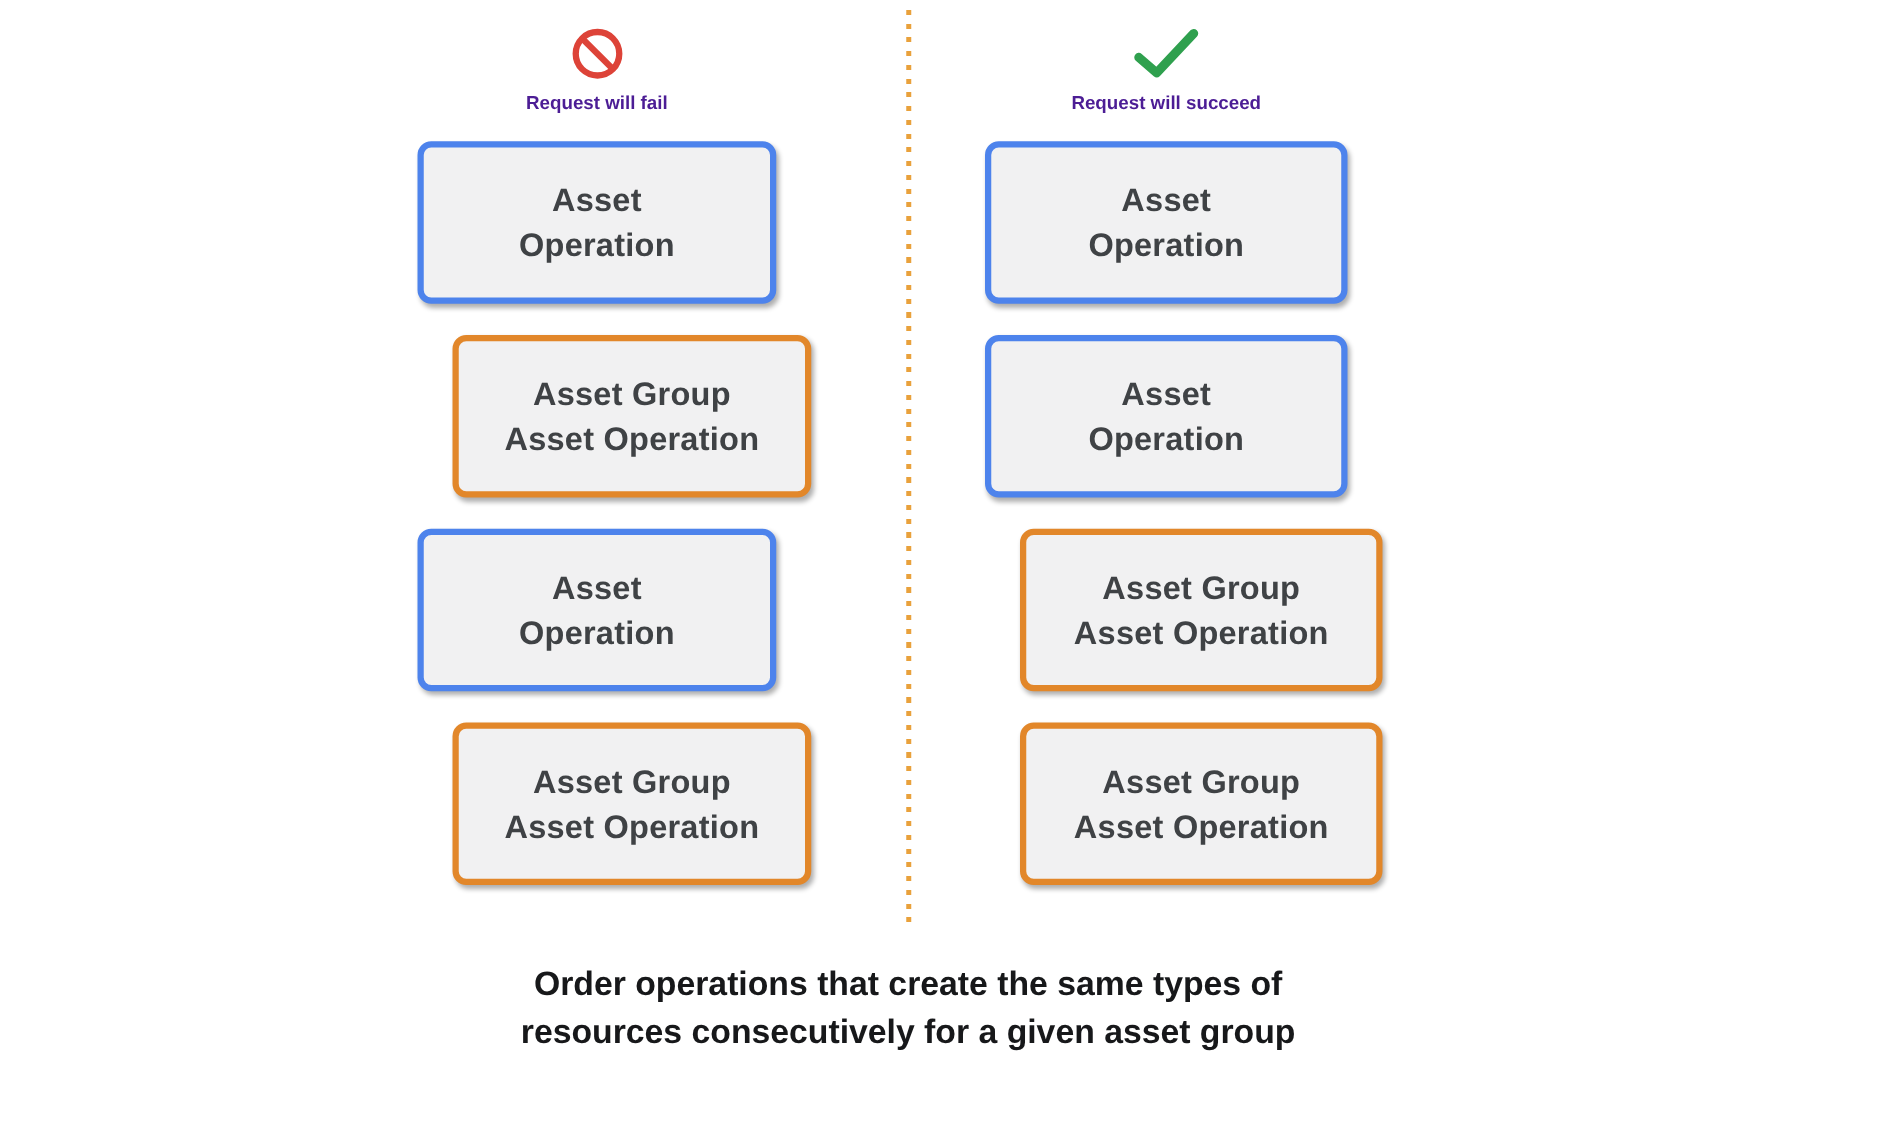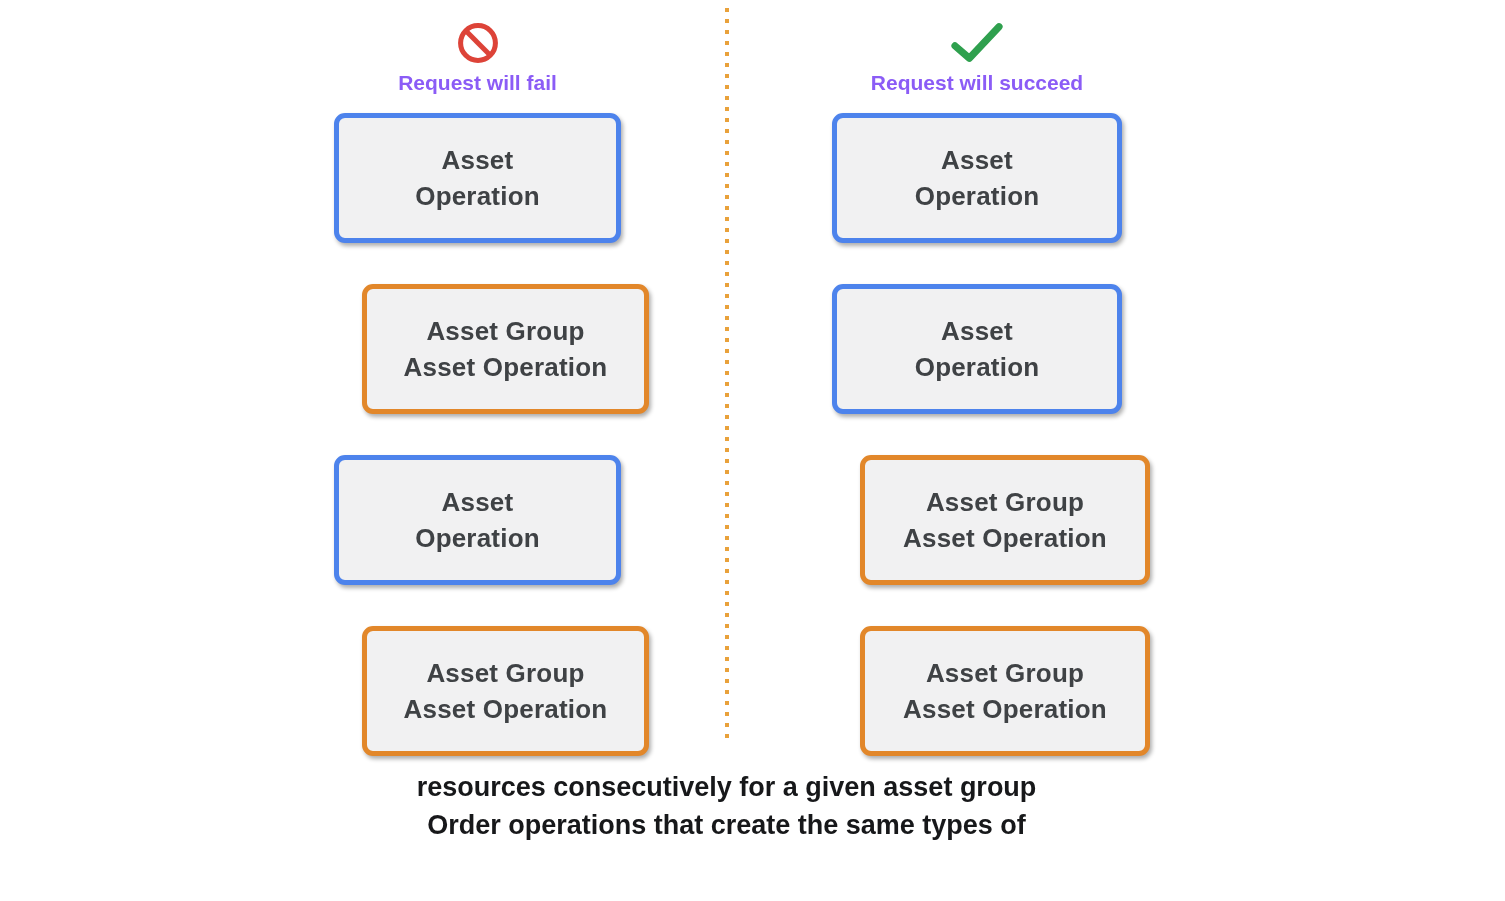--- a/index.html
+++ b/index.html
@@ -24,45 +24,45 @@
   .diagram { position: absolute; inset: 0; }
 
   .column {
     position: absolute;
     top: 20px;
     display: flex;
     flex-direction: column;
     align-items: center;
   }
   .col-fail    { left: 334px; width: 287px; }
-  .col-succeed { left: 832px; width: 290px; }
+  .col-succeed { left: 788px; width: 290px; }
 
   .col-icon {
     height: 46px;
     display: flex;
     align-items: center;
     justify-content: center;
   }
   .prohibition { color: var(--fail-icon); }
   .checkmark   { color: var(--success-icon); }
 
   .col-header {
     margin-top: 3px;
-    font-size: 21px;
+    font-size: 15px;
     font-weight: bold;
-    color: #8b5cf6;
+    color: #4c1d95;
     line-height: 28px;
     white-space: nowrap;
   }
 
   .boxes {
     margin-top: 16px;
     display: flex;
     flex-direction: column;
-    gap: 41px;
+    gap: 25px;
     width: 100%;
   }
 
   .box {
     width: 100%;
     height: 130px;
     background: var(--box-fill);
     border-radius: 11px;
     border: 5px solid var(--blue-border);
     box-shadow: 2px 3px 4px rgba(0,0,0,0.32);
@@ -167,17 +167,17 @@
         <span class="line">Asset Operation</span>
       </div>
       <div class="box asset-group">
         <span class="line">Asset Group</span>
         <span class="line">Asset Operation</span>
       </div>
     </div>
   </div>
 
   <div class="caption">
+    <span class="cap-line">Order operations that create the same types of</span>
     <span class="cap-line">resources consecutively for a given asset group</span>
-    <span class="cap-line">Order operations that create the same types of</span>
   </div>
 
 </div>
 
 </body></html>

